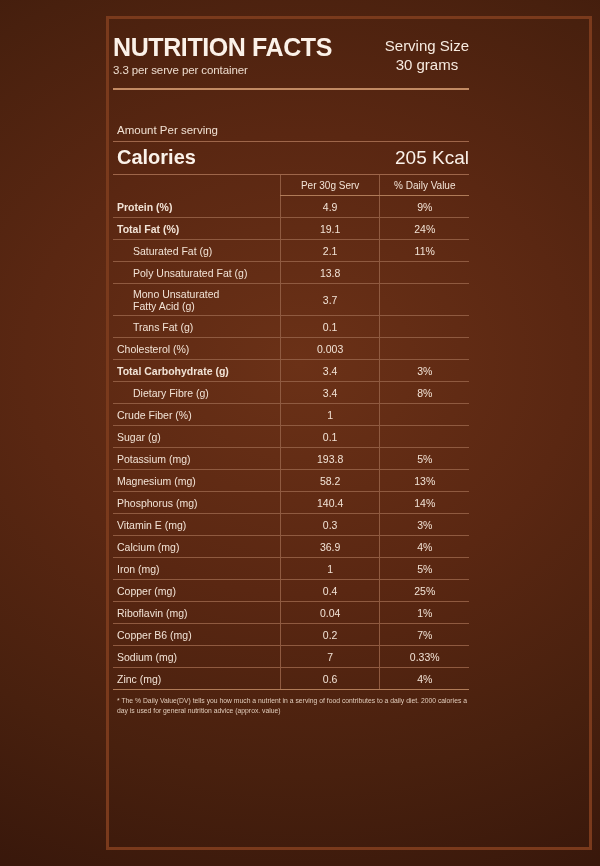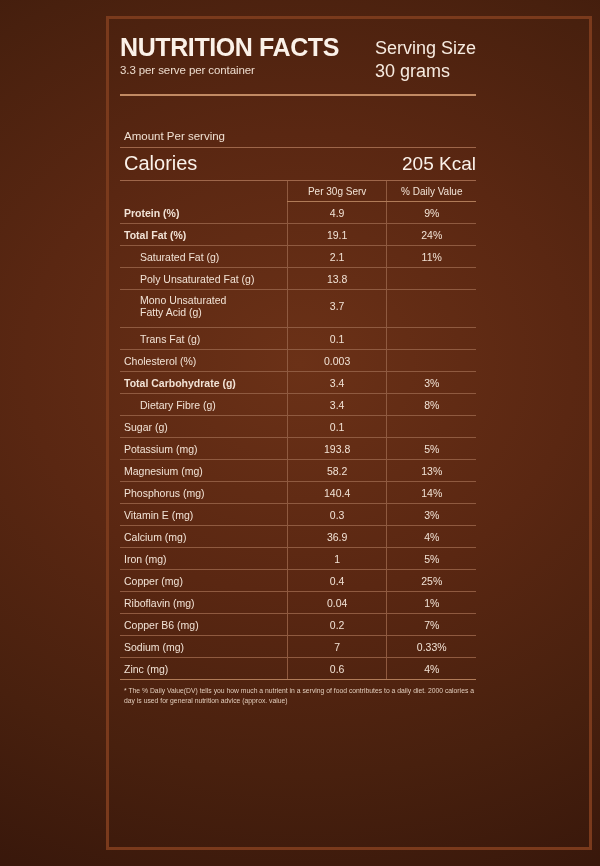--- a/index.html
+++ b/index.html
@@ -26,21 +26,21 @@
     position: absolute;
     left: 106px;
     top: 16px;
     width: 486px;
     height: 834px;
     border: 3px solid #7a3a1c;
     box-sizing: border-box;
   }
   .label {
     position: absolute;
-    left: 120px;
+    left: 113px;
     top: 28px;
     width: 356px;
     height: 812px;
     color: #f6e9dd;
     box-sizing: border-box;
   }
 
   
   .hdr {
     display: flex;
@@ -56,22 +56,22 @@
     line-height: 1.05;
     color: #fbf1e8;
   }
   .subtitle {
     font-size: 11.5px;
     margin-top: 4px;
     color: #eddcce;
     letter-spacing: -0.1px;
   }
   .hdr-right {
-    text-align: left;
-    font-size: 18px;
+    text-align: center;
+    font-size: 15px;
     line-height: 1.25;
     color: #f7ebe0;
     padding-top: 3px;
   }
 
   .rule-thick {
     border-top: 2px solid #c28a63;
     margin-top: 12px;
   }
   .rule-thin {
@@ -86,21 +86,21 @@
   }
 
   .cal-row {
     display: flex;
     align-items: baseline;
     justify-content: space-between;
     padding: 4px 0 5px 4px;
   }
   .cal-label {
     font-size: 20px;
-    font-weight: normal;
+    font-weight: bold;
     color: #fbf2ea;
   }
   .cal-value {
     font-size: 19px;
     font-weight: normal;
     color: #fbf2ea;
   }
 
   
   table.nf {
@@ -130,21 +130,21 @@
   table.nf td.name {
     text-align: left;
     padding-left: 4px;
   }
   table.nf td.val, table.nf td.dv {
     text-align: center;
     margin-top: 41px;
   }
   table.nf td.name.bold { font-weight: bold; }
   table.nf td.name.ind1 { padding-left: 20px; }
-  table.nf tr.two-line td { padding-top: 4px; padding-bottom: 9px; }
+  table.nf tr.two-line td { padding-top: 4px; padding-bottom: 3px; }
 
   
   table.nf td.val, table.nf th.h-val {
     border-left: 1px solid #8f5a40;
     border-right: 1px solid #8f5a40;
   }
   table.nf tr.last td { border-bottom: 1px solid #b07b58; }
 
   .footnote {
     font-size: 6.8px;
@@ -238,20 +238,25 @@
             <td class="name bold">Total Carbohydrate (g)</td>
             <td class="val">3.4</td>
             <td class="dv">3%</td>
           </tr>
           <tr>
             <td class="name ind1">Dietary Fibre (g)</td>
             <td class="val">3.4</td>
             <td class="dv">8%</td>
           </tr>
           <tr>
+            <td class="name">Crude Fiber (%)</td>
+            <td class="val">1</td>
+            <td class="dv"></td>
+          </tr>
+          <tr>
             <td class="name">Sugar (g)</td>
             <td class="val">0.1</td>
             <td class="dv"></td>
           </tr>
           <tr>
             <td class="name">Potassium (mg)</td>
             <td class="val">193.8</td>
             <td class="dv">5%</td>
           </tr>
           <tr>

